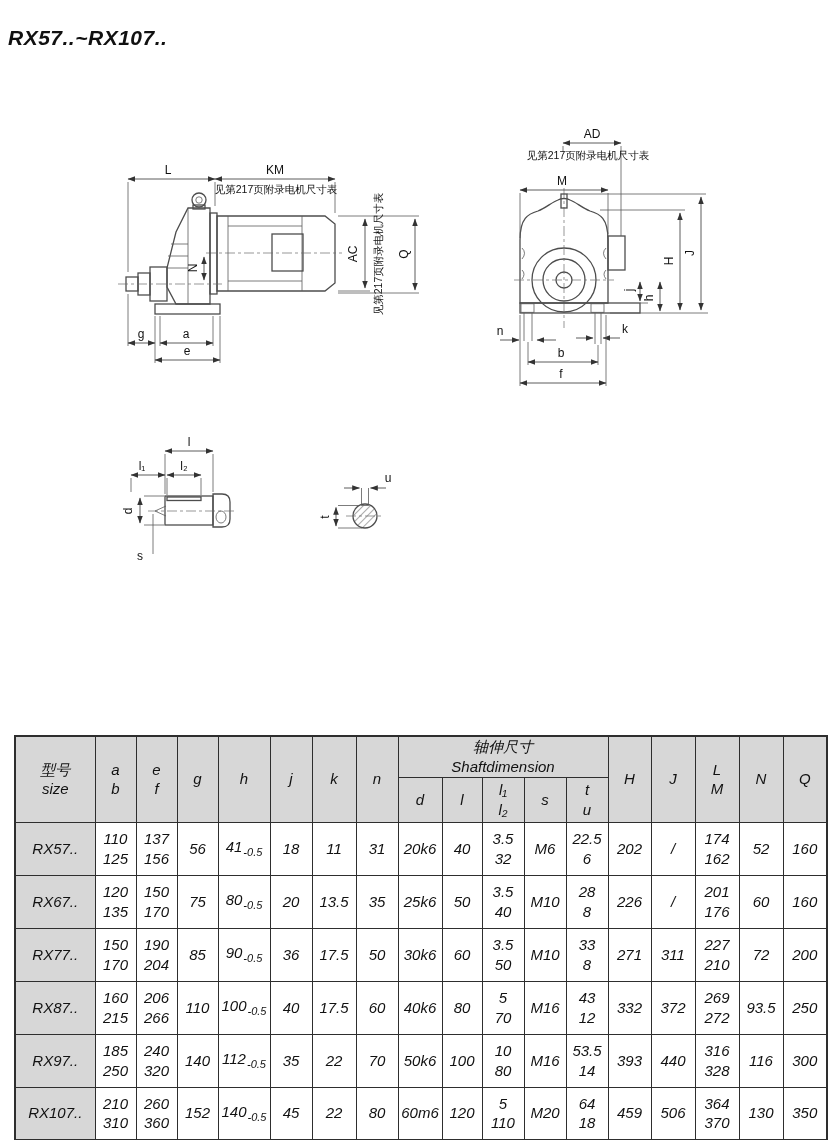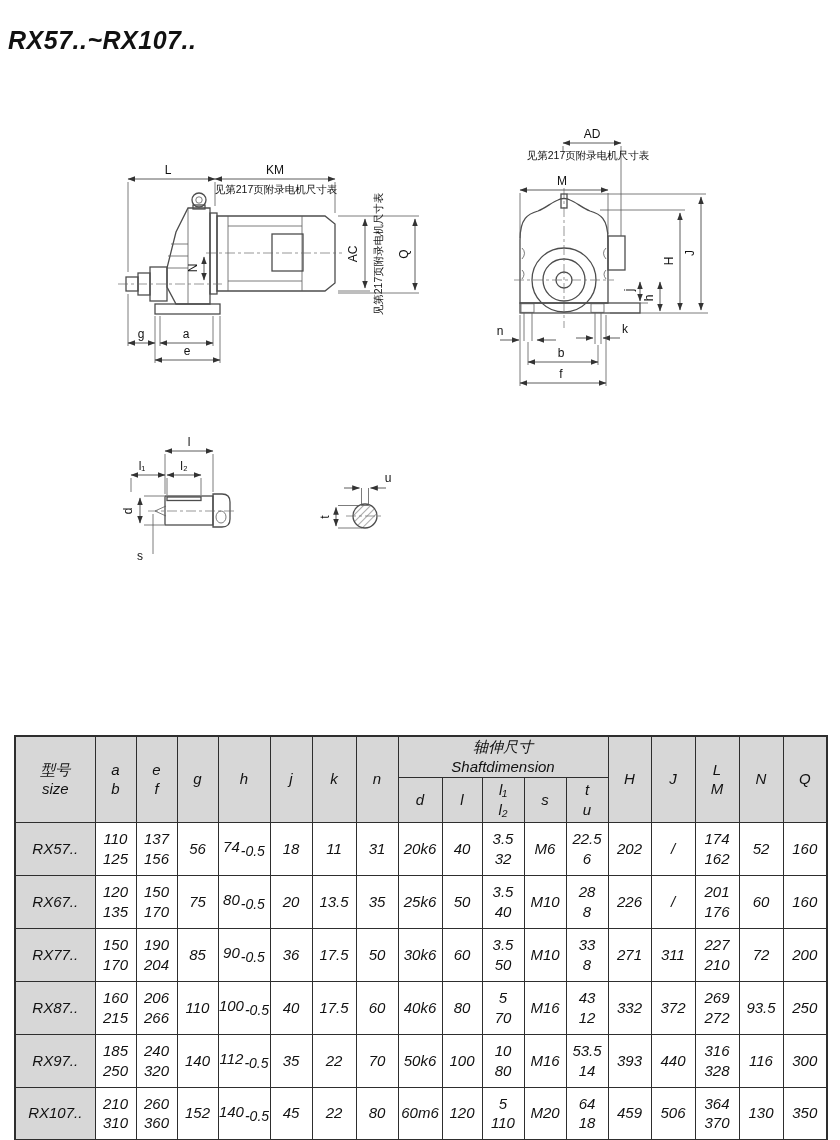--- a/index.html
+++ b/index.html
@@ -2,21 +2,21 @@
 <html><head>
 <meta charset="utf-8">
 <style>
   html,body { margin:0; padding:0; background:#fff; }
   #page {
     position:relative; width:840px; height:1140px; background:#fff;
     font-family:"Liberation Sans", sans-serif; color:#1a1a1a; overflow:hidden;
   }
   #title {
     position:absolute; left:8px; top:26px;
-    font-size:25px; font-weight:bold; font-style:italic; letter-spacing:0.5px;
+    font-size:21px; font-weight:bold; font-style:italic; letter-spacing:0.5px;
     color:#111;
   }
   .drawing { position:absolute; }
   svg .geo  { fill:none; stroke:#4d4d4d; stroke-width:1.3; }
   svg .thin { fill:none; stroke:#5a5a5a; stroke-width:0.8; }
   svg .dim  { fill:none; stroke:#4a4a4a; stroke-width:0.9; }
   svg .cl   { fill:none; stroke:#6a6a6a; stroke-width:0.7; stroke-dasharray:10 3 3 3; }
   svg text.lbl  { font:12px "Liberation Sans", sans-serif; fill:#111; }
   svg text.note { font:10.5px "Liberation Sans", sans-serif; fill:#111; }
 
@@ -29,21 +29,21 @@
   #dim-table th, #dim-table td {
     border:1.5px solid #2e2e2e; text-align:center; vertical-align:middle;
     padding:0; line-height:1.32; font-weight:normal;
   }
   #dim-table { border:2.5px solid #2e2e2e; }
   #dim-table th { background:#d7d7d7; }
   #dim-table td.model-cell { background:#d7d7d7; }
   #dim-table thead tr.group-row th { height:38px; }
   #dim-table thead tr.sub-row th { height:44px; }
   #dim-table tbody tr { height:53px;padding-left:40px; }
-  .tol { font-size:14px; vertical-align:-4px; margin-left:1px; }
+  .tol { font-size:11px; vertical-align:-4px; margin-left:1px; }
   .shaft-group span { margin:0 18px; }
 </style>
 </head>
 <body>
 
 <div id="page">
 
   <div id="title">RX57..~RX107..</div>
 
   <svg width="0" height="0" style="position:absolute">
@@ -277,21 +277,21 @@
         <th>s</th>
         <th><span>t</span><br><span>u</span></th>
       </tr>
     </thead>
     <tbody id="table-body">
         <tr>
           <td class="model-cell">RX57..</td>
           <td>110<br>125</td>
           <td>137<br>156</td>
           <td>56</td>
-          <td><span>74</span><span class="tol">-0.5</span></td>
+          <td><span>41</span><span class="tol">-0.5</span></td>
           <td>18</td>
           <td>11</td>
           <td>31</td>
           <td>20k6</td>
           <td>40</td>
           <td>3.5<br>32</td>
           <td>M6</td>
           <td>22.5<br>6</td>
           <td>202</td>
           <td>/</td>

